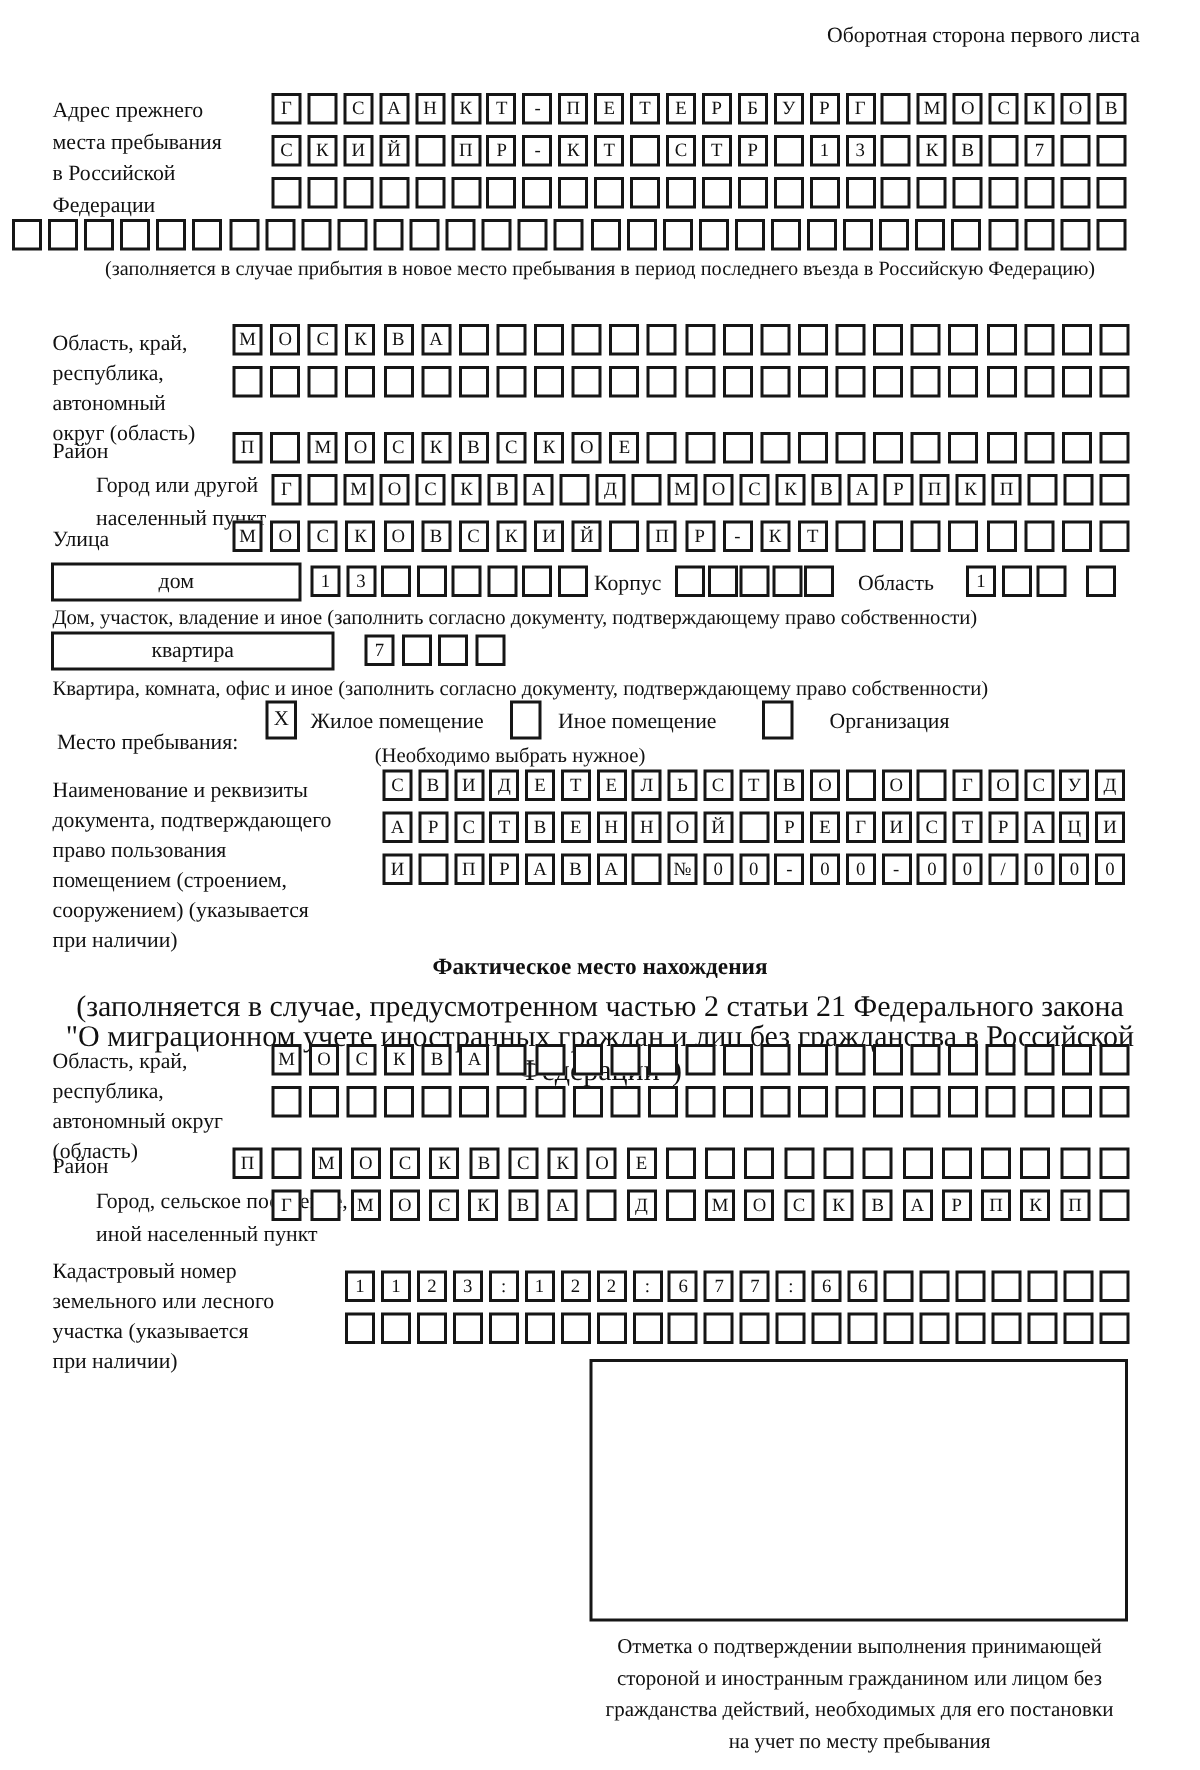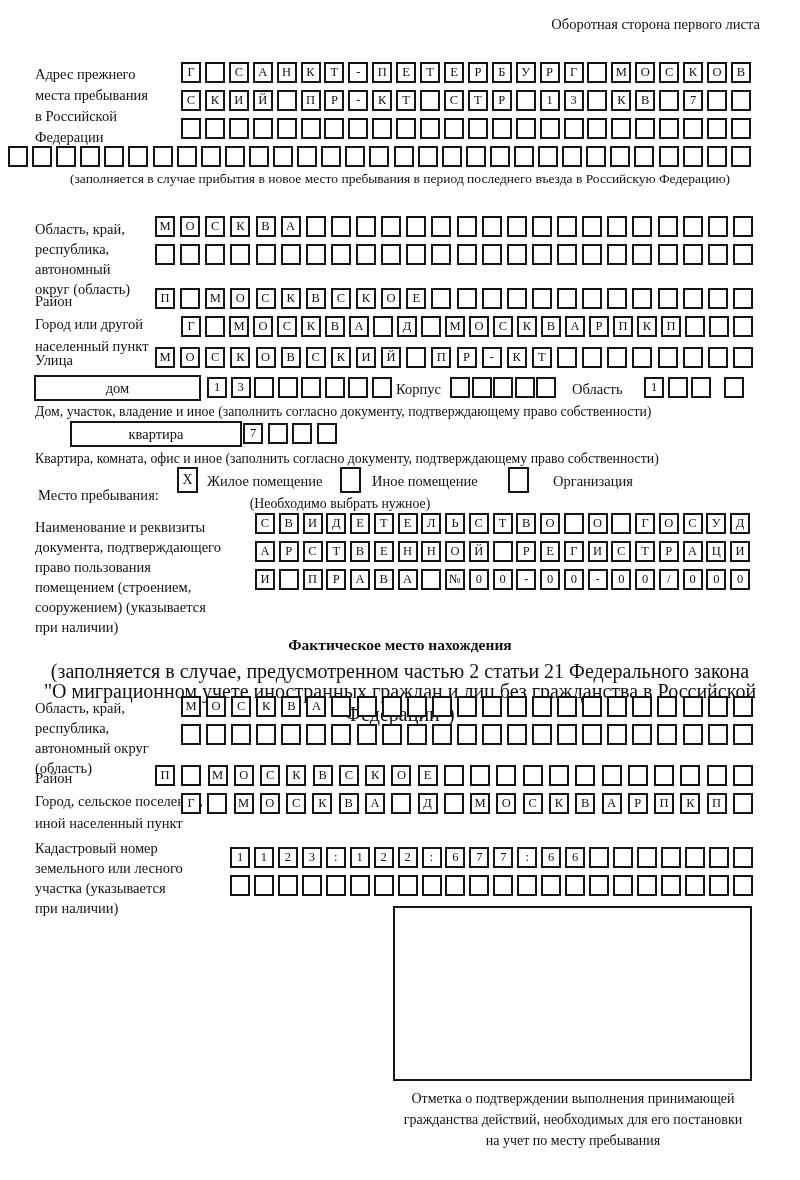--- a/index.html
+++ b/index.html
@@ -9,21 +9,21 @@
     background:#ffffff;
     font-family:"Liberation Serif", serif;
     color:#111;
     overflow:hidden;
     text-decoration:underline;
   }
   .abs{position:absolute;}
   .note{font-size:14.5px;}
   .lbl{font-size:14.5px; line-height:20px; white-space:nowrap;}
   .lbl.lh21{line-height:21px;}
-  .lbl.lh22{line-height:22px;}
+  .lbl.lh22{line-height:22px;margin-left:29px;}
   .title{font-size:15.5px;font-weight:bold;text-align:center;width:784px;left:8px;}
   .caption{font-size:13.5px;text-align:center;width:784px;left:8px;}
   .caption-left{font-size:13.8px;white-space:nowrap;}
   .subline{font-size:20px;text-align:center;width:784px;left:8px;}
   .grid{position:absolute;display:flex;justify-content:space-between;}
   .cell{
     width:20px;height:21px;
     border:2px solid #161616;
     box-sizing:border-box;
     display:flex;align-items:center;justify-content:center;
@@ -342,21 +342,21 @@
   <div class="grid" style="left:644px;top:377px;width:67px;">
       <div class="cell">1</div>
       <div class="cell"></div>
       <div class="cell"></div>
     </div>
   <div class="grid" style="left:724px;top:377px;width:20px;">
       <div class="cell"></div>
     </div>
   <div class="abs caption-left" style="left:35px;top:404px;">Дом, участок, владение и иное (заполнить согласно документу, подтверждающему право собственности)</div>
 
-  <div class="fieldbox" style="left:34px;top:421px;width:172px;height:26px;margin-left:36px;">квартира</div>
+  <div class="fieldbox" style="left:34px;top:421px;width:189px;height:26px;">квартира</div>
   <div class="grid" style="left:243px;top:423px;width:94px;">
       <div class="cell">7</div>
       <div class="cell"></div>
       <div class="cell"></div>
       <div class="cell"></div>
     </div>
   <div class="abs caption-left" style="left:35px;top:451px;">Квартира, комната, офис и иное (заполнить согласно документу, подтверждающему право собственности)</div>
 
   <div class="abs lbl" style="left:38px;top:471px;margin-top:14px;">Место пребывания:</div>
   <div class="chk" style="left:177px;top:467px;">X</div>
@@ -613,17 +613,18 @@
       <div class="cell"></div>
       <div class="cell"></div>
       <div class="cell"></div>
       <div class="cell"></div>
       <div class="cell"></div>
     </div>
 
   <div class="stamp" style="left:393px;top:906px;width:359px;height:175px;"></div>
   <div class="abs stampcap" style="left:368px;top:1088px;width:410px;">
     <div>Отметка о подтверждении выполнения принимающей</div>
+    <div>стороной и иностранным гражданином или лицом без</div>
     <div>гражданства действий, необходимых для его постановки</div>
     <div>на учет по месту пребывания</div>
   </div>
 
 </div>
 
 </body></html>

